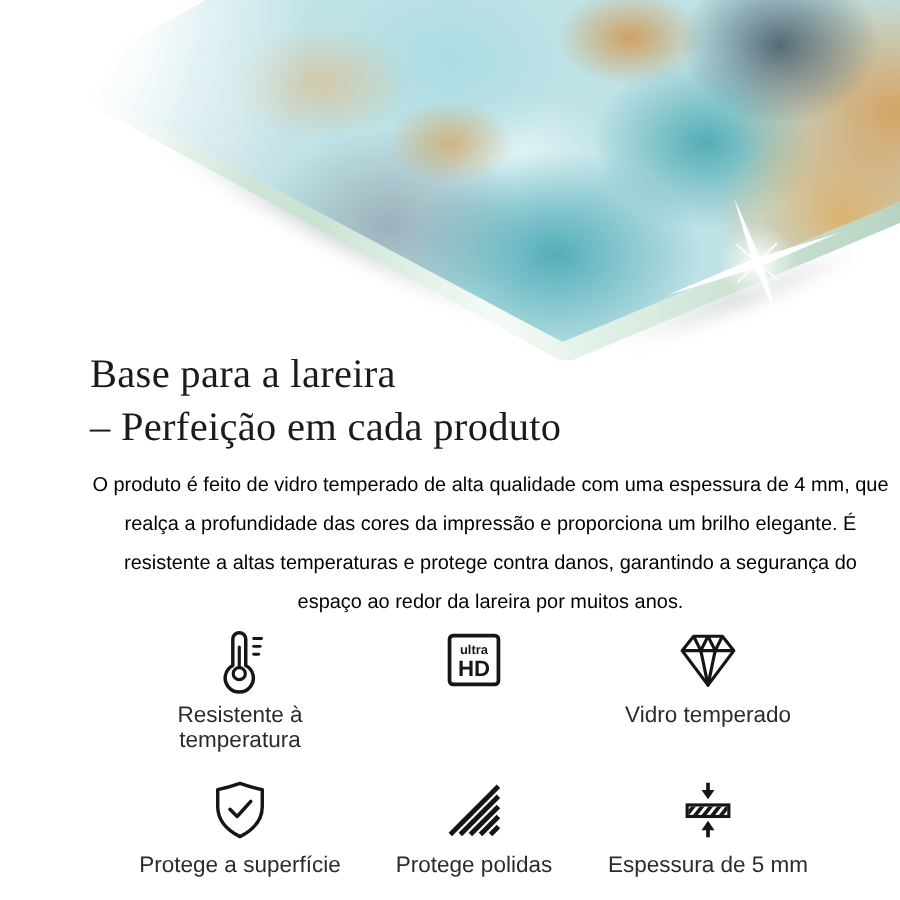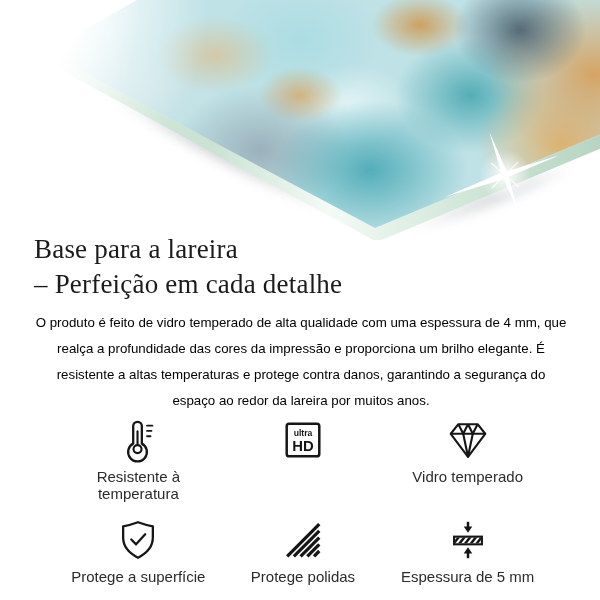--- a/index.html
+++ b/index.html
@@ -34,21 +34,21 @@
       radial-gradient(130px 95px at 260px 150px,rgba(146,165,176,.80),rgba(146,165,176,0) 68%),
       radial-gradient(100px 70px at 150px 95px, rgba(205,228,232,.90),rgba(205,228,232,0) 75%),
       radial-gradient(90px 60px at 350px 105px, rgba(230,246,247,.85),rgba(230,246,247,0) 70%); }
   .hero-fade { position:absolute; inset:0; pointer-events:none;
     background:
       radial-gradient(circle 290px at 0% 0%, #fff 28%, rgba(255,255,255,0) 72%),
       linear-gradient(100deg, rgba(255,255,255,.95) 0%, rgba(255,255,255,0) 22%); }
   .sparkle { position:absolute; left:435px; top:105px; width:140px; height:140px; }
 
   
-  .content { position:relative; padding:0 28px 0 34px; margin-top:-8px; }
+  .content { position:relative; padding:0 28px 0 60px; margin-top:-8px; }
   h1 { font-family:"Liberation Serif","DejaVu Serif",serif; font-weight:400;
        font-size:27px; line-height:35px; letter-spacing:.2px; color:#1b1b1b; }
   .desc { margin-top:8px; font-size:13.3px; line-height:26px; color:#000000; width:534px;text-align:center; }
 
   
   .features { margin-top:2px; padding:0 22px; display:grid;
     grid-template-columns:1fr 1fr 1fr; row-gap:14px; }
   .feature { display:flex; flex-direction:column; align-items:center; }
   .icon-box { height:48px; display:flex; align-items:center; justify-content:flex-end; }
   .feature .label { margin-top:4px; font-size:15px; color:#2b2b2b; text-align:center; }
@@ -80,21 +80,21 @@
       <g stroke="rgba(255,255,255,0.85)" stroke-width="1.2">
         <line x1="56" y1="58" x2="84" y2="82"></line>
         <line x1="57" y1="83" x2="83" y2="57"></line>
       </g>
     </svg>
   </div>
 
   <div class="content">
     <h1>
       <span>Base para a lareira</span><br>
-      <span>– Perfeição em cada detalhe</span>
+      <span>– Perfeição em cada produto</span>
     </h1>
     <p class="desc">O produto é feito de vidro temperado de alta qualidade com uma espessura de 4 mm, que realça a profundidade das cores da impressão e proporciona um brilho elegante. É resistente a altas temperaturas e protege contra danos, garantindo a segurança do espaço ao redor da lareira por muitos anos.</p>
 
     <div class="features">
 
       <div class="feature">
         <span class="icon-box">
           <svg width="46" height="46" viewBox="0 0 48 48">
             <g fill="none" stroke="#161616" stroke-width="2.4" stroke-linecap="round" stroke-linejoin="round">
               <path d="M19,9.5 a4.5,4.5 0 0 1 9,0 V27.8 a9.8,9.8 0 1 1 -9,0 Z"></path>

